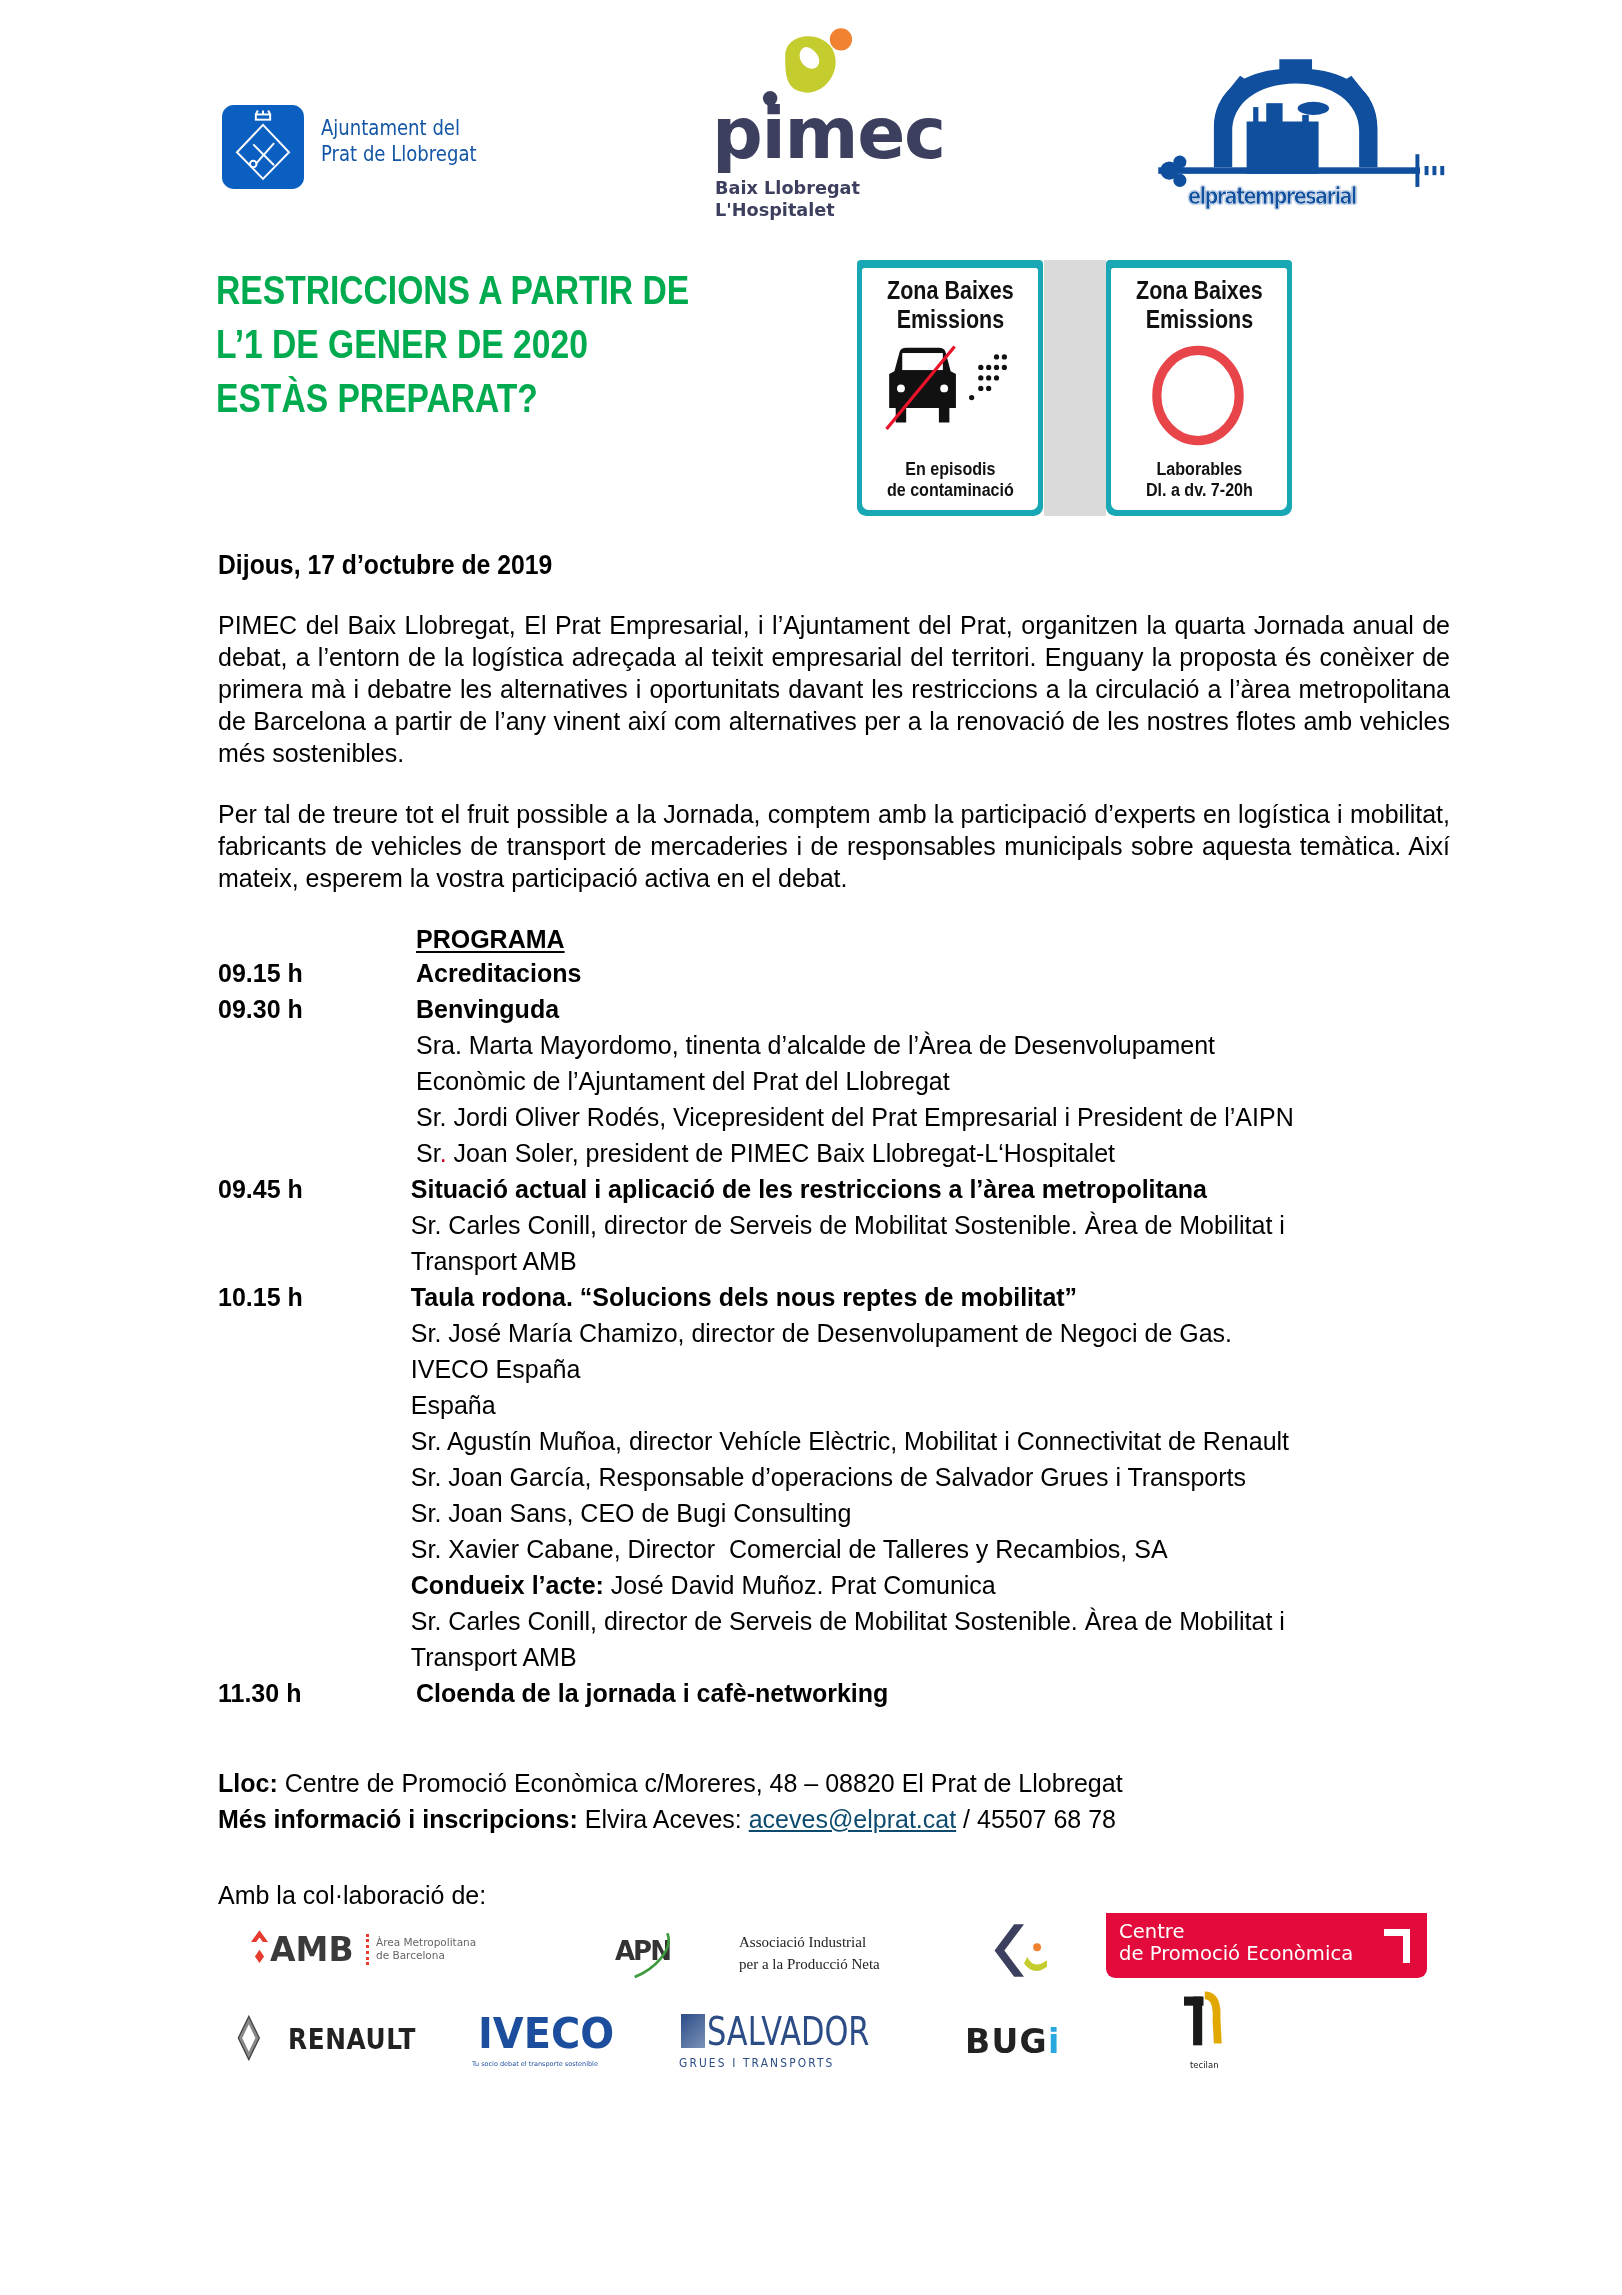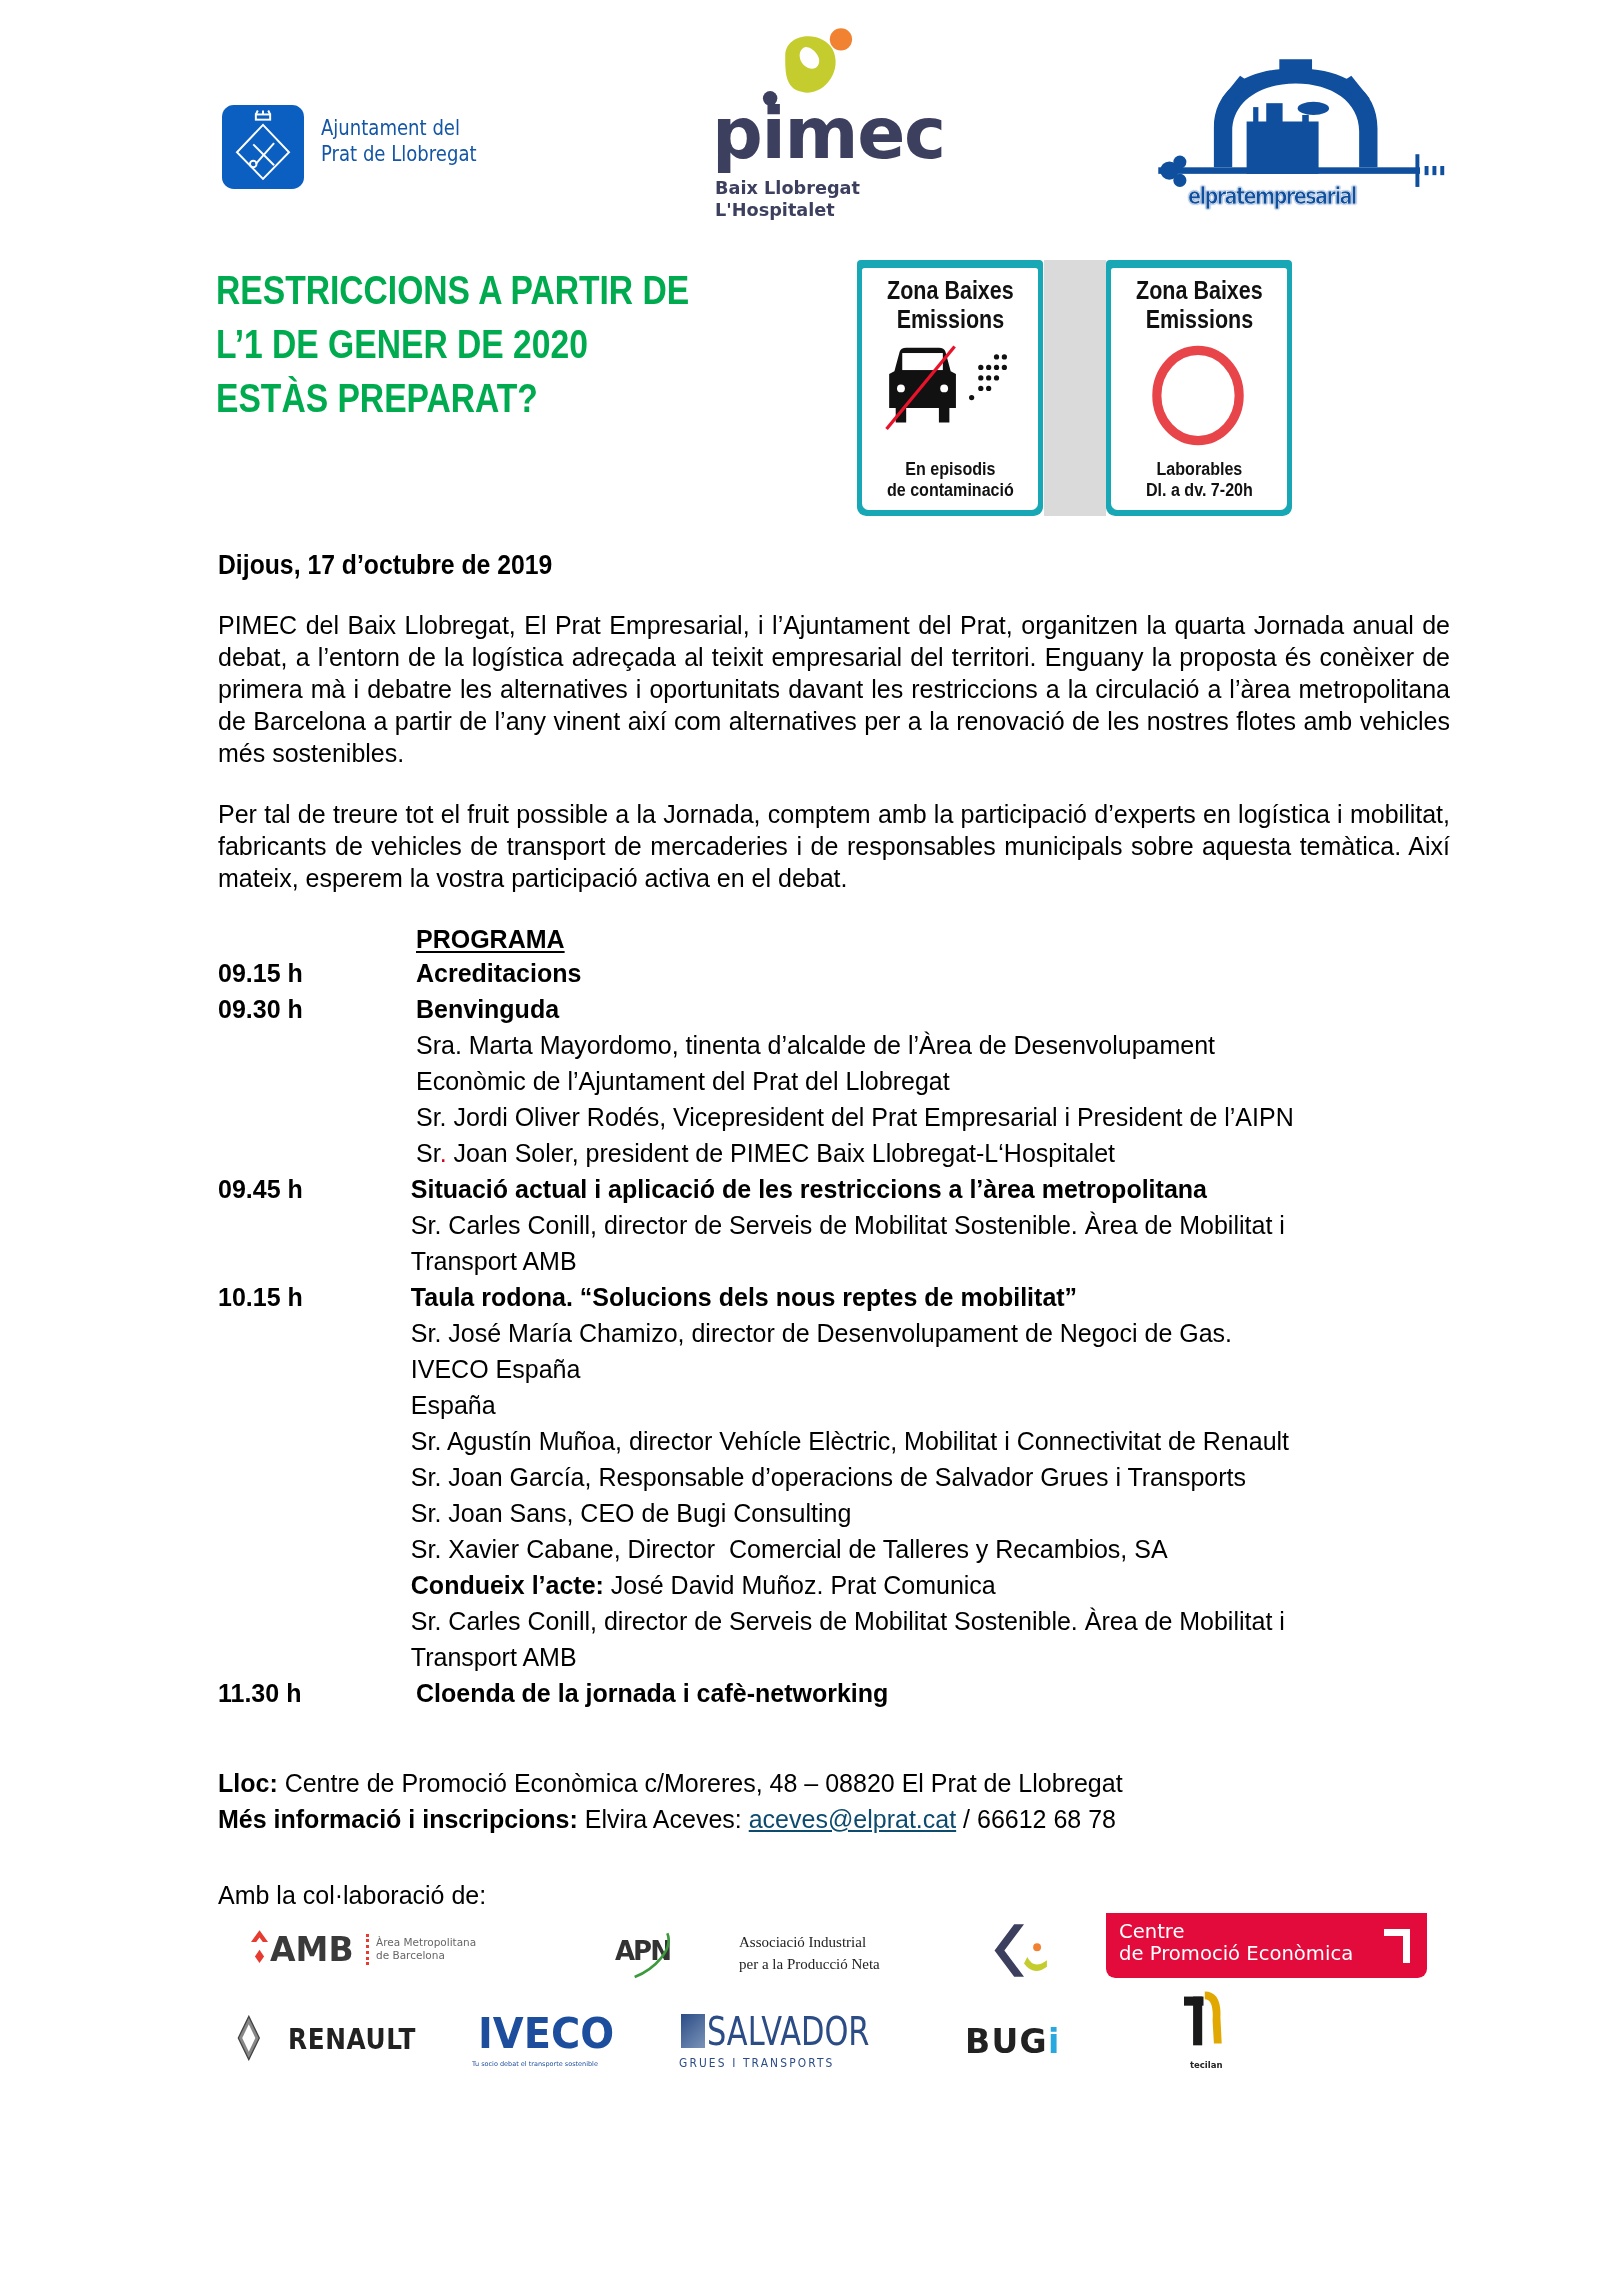--- a/index.html
+++ b/index.html
@@ -252,21 +252,21 @@
   <div class="row b">
       <span class="time">11.30 h</span>
       <span class="txt">Cloenda de la jornada i cafè-networking</span>
     </div>
 </div>
 
 <div class="abs info" style="top:1767px;">
   <b>Lloc:</b><span> Centre de Promoció Econòmica c/Moreres, 48 – 08820 El Prat de Llobregat</span>
 </div>
 <div class="abs info" style="top:1803px;">
-  <b>Més informació i inscripcions:</b><span> Elvira Aceves: </span><a>aceves@elprat.cat</a><span> / 66612 68 78</span>
+  <b>Més informació i inscripcions:</b><span> Elvira Aceves: </span><a>aceves@elprat.cat</a><span> / 45507 68 78</span>
 </div>
 <div class="abs collab">Amb la col·laboració de:</div>
 
 <svg class="abs" style="left:251px; top:1930px;" width="17" height="41" viewBox="0 0 26 62">
   <polygon points="13,0 26,18 18,18 13,11 8,18 0,18" fill="#E63B2E"></polygon>
   <polygon points="13,30 20,40 13,50 6,40" fill="#E63B2E"></polygon>
 </svg>
 <div class="abs logo-txt" style="left:270px; top:1930px; font-size:33px; font-weight:bold; color:#3A3A3A;">AMB</div>
 <div class="abs" style="left:366px; top:1934px; width:3.3px; height:31px; border-left:3.3px dotted #E63B2E;"></div>
 <div class="abs logo-txt" style="left:376px; top:1936px; font-size:10.5px; line-height:13px; color:#666;">
@@ -309,14 +309,14 @@
 
 <div class="abs logo-txt" style="left:965px; top:2022px; font-size:33px; font-weight:bold; color:#222; letter-spacing:1.3px;">
   <span>BUG</span><span style="color:#29A8E0;">i</span>
 </div>
 
 <svg class="abs" style="left:1184px; top:1991px;" width="39" height="56" viewBox="0 0 60 85">
   <rect x="0" y="8" width="30" height="14" fill="#1A1A1A"></rect>
   <rect x="14" y="8" width="14" height="75" fill="#1A1A1A"></rect>
   <path d="M32 0 Q 58 0 56 40 L 58 80 L 46 80 L 44 45 Q 46 12 32 12 Z" fill="#E0A800"></path>
 </svg>
-<div class="abs logo-txt" style="left:1190px; top:2060px; font-size:8.5px; font-weight:bold; color:#222;">tecilan</div>
+<div class="abs logo-txt" style="left:1190px; top:2060px; font-size:8.5px; font-weight:normal; color:#222;">tecilan</div>
 
 
 </body></html>

